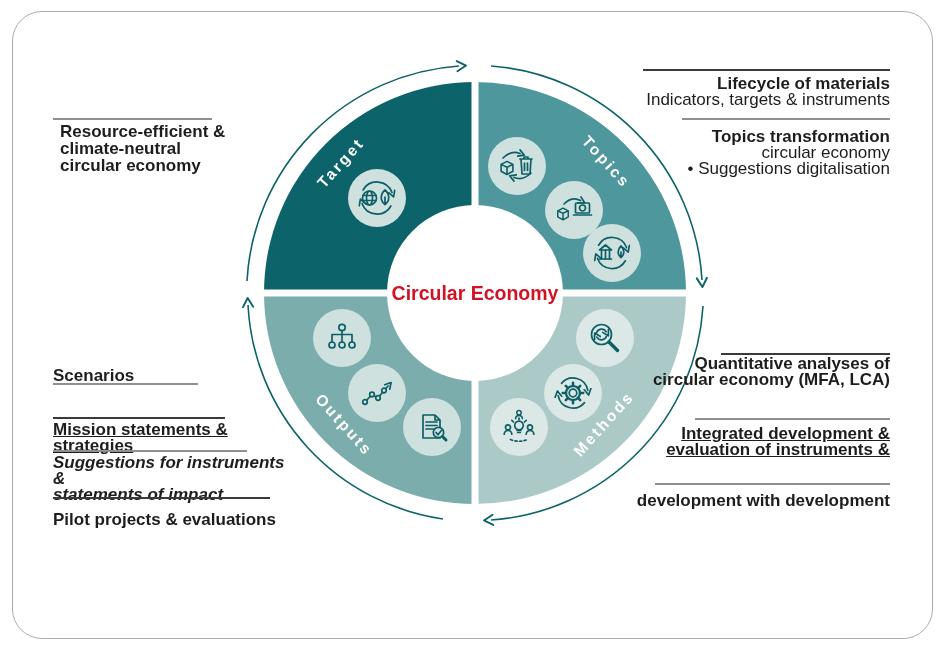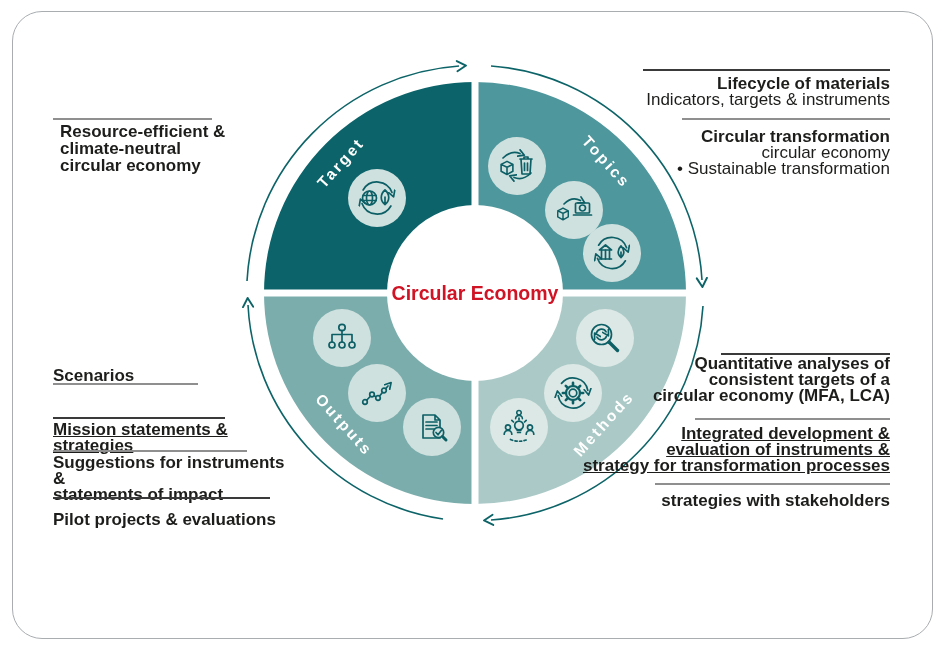--- a/index.html
+++ b/index.html
@@ -183,55 +183,53 @@
   <div class="txtblock bold" style="left:53px;top:368px;width:240px;">
     <div>Scenarios</div>
   </div>
 
   <div class="hr dark" style="left:53px;top:417px;width:172px;"></div>
   <div class="txtblock bold" style="left:53px;top:422px;width:240px;text-decoration:underline;">
     <div>Mission statements &amp; strategies</div>
   </div>
 
   <div class="hr gray" style="left:53px;top:450px;width:194px;"></div>
-  <div class="txtblock bold" style="left:53px;top:455px;width:240px;">
+  <div class="txtblock bold" style="left:53px;top:455px;width:240px;font-style:italic;">
     <div>Suggestions for instruments &amp;</div>
     <div>statements of impact</div>
   </div>
 
   <div class="hr dark" style="left:53px;top:497px;width:217px;"></div>
   <div class="txtblock bold" style="left:53px;top:512px;width:240px;">
     <div>Pilot projects &amp; evaluations</div>
   </div>
 
   <div class="hr dark" style="left:643px;top:69px;width:247px;"></div>
   <div class="txtblock alignR" style="right:55px;top:76px;width:300px;">
     <div class="bold">Lifecycle of materials</div>
     <div>Indicators, targets &amp; instruments</div>
   </div>
 
   <div class="hr gray" style="left:682px;top:118px;width:208px;"></div>
   <div class="txtblock alignR" style="right:55px;top:129px;width:300px;">
-    <div class="bold">Circular transformation</div>
+    <div class="bold">Topics transformation</div>
     <div>circular economy</div>
-    <div>• Sustainable transformation</div>
+    <div>• Suggestions digitalisation</div>
   </div>
 
   <div class="hr dark" style="left:721px;top:353px;width:169px;"></div>
   <div class="txtblock alignR bold" style="right:55px;top:356px;width:320px;">
     <div>Quantitative analyses of</div>
-    <div>consistent targets of a</div>
     <div>circular economy (MFA, LCA)</div>
   </div>
 
   <div class="hr gray" style="left:695px;top:418px;width:195px;"></div>
   <div class="txtblock alignR bold" style="right:55px;top:426px;width:320px;text-decoration:underline;">
     <div>Integrated development &amp;</div>
     <div>evaluation of instruments &amp;</div>
-    <div>strategy for transformation processes</div>
   </div>
 
   <div class="hr gray" style="left:655px;top:483px;width:235px;"></div>
   <div class="txtblock alignR bold" style="right:55px;top:493px;width:320px;">
-    <div>strategies with stakeholders</div>
+    <div>development with development</div>
   </div>
 
 </div>
 
 </body></html>

